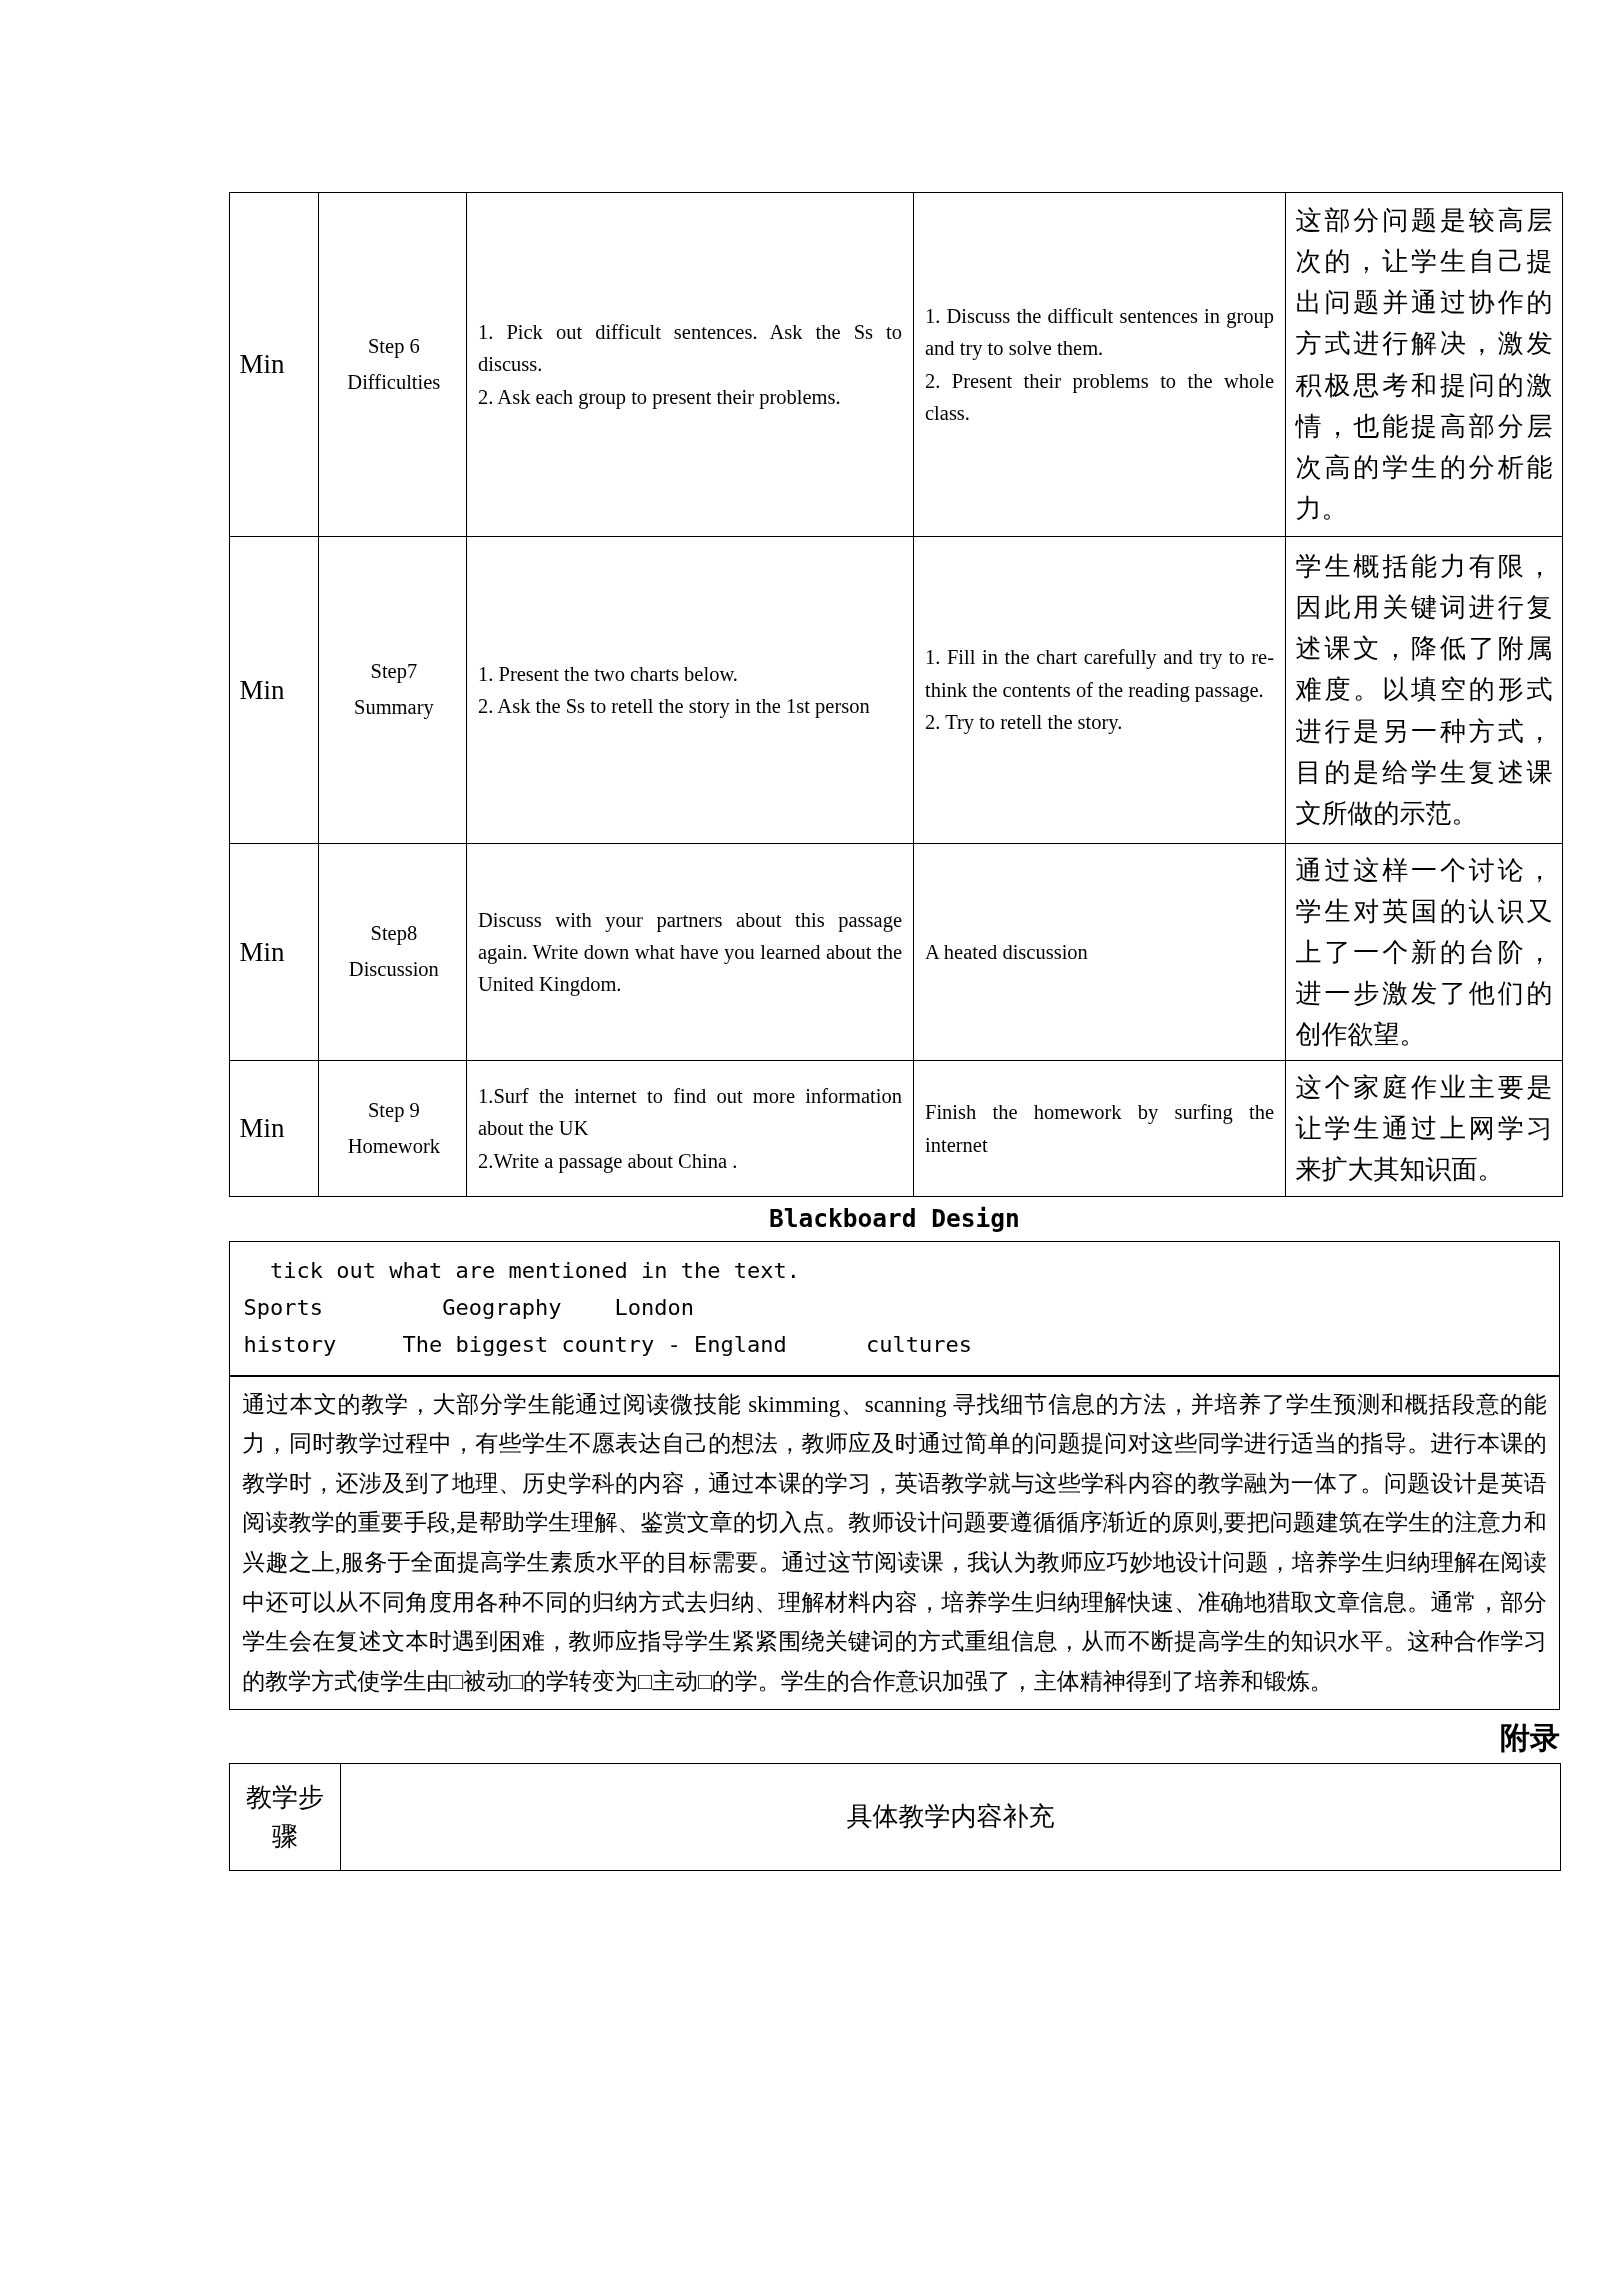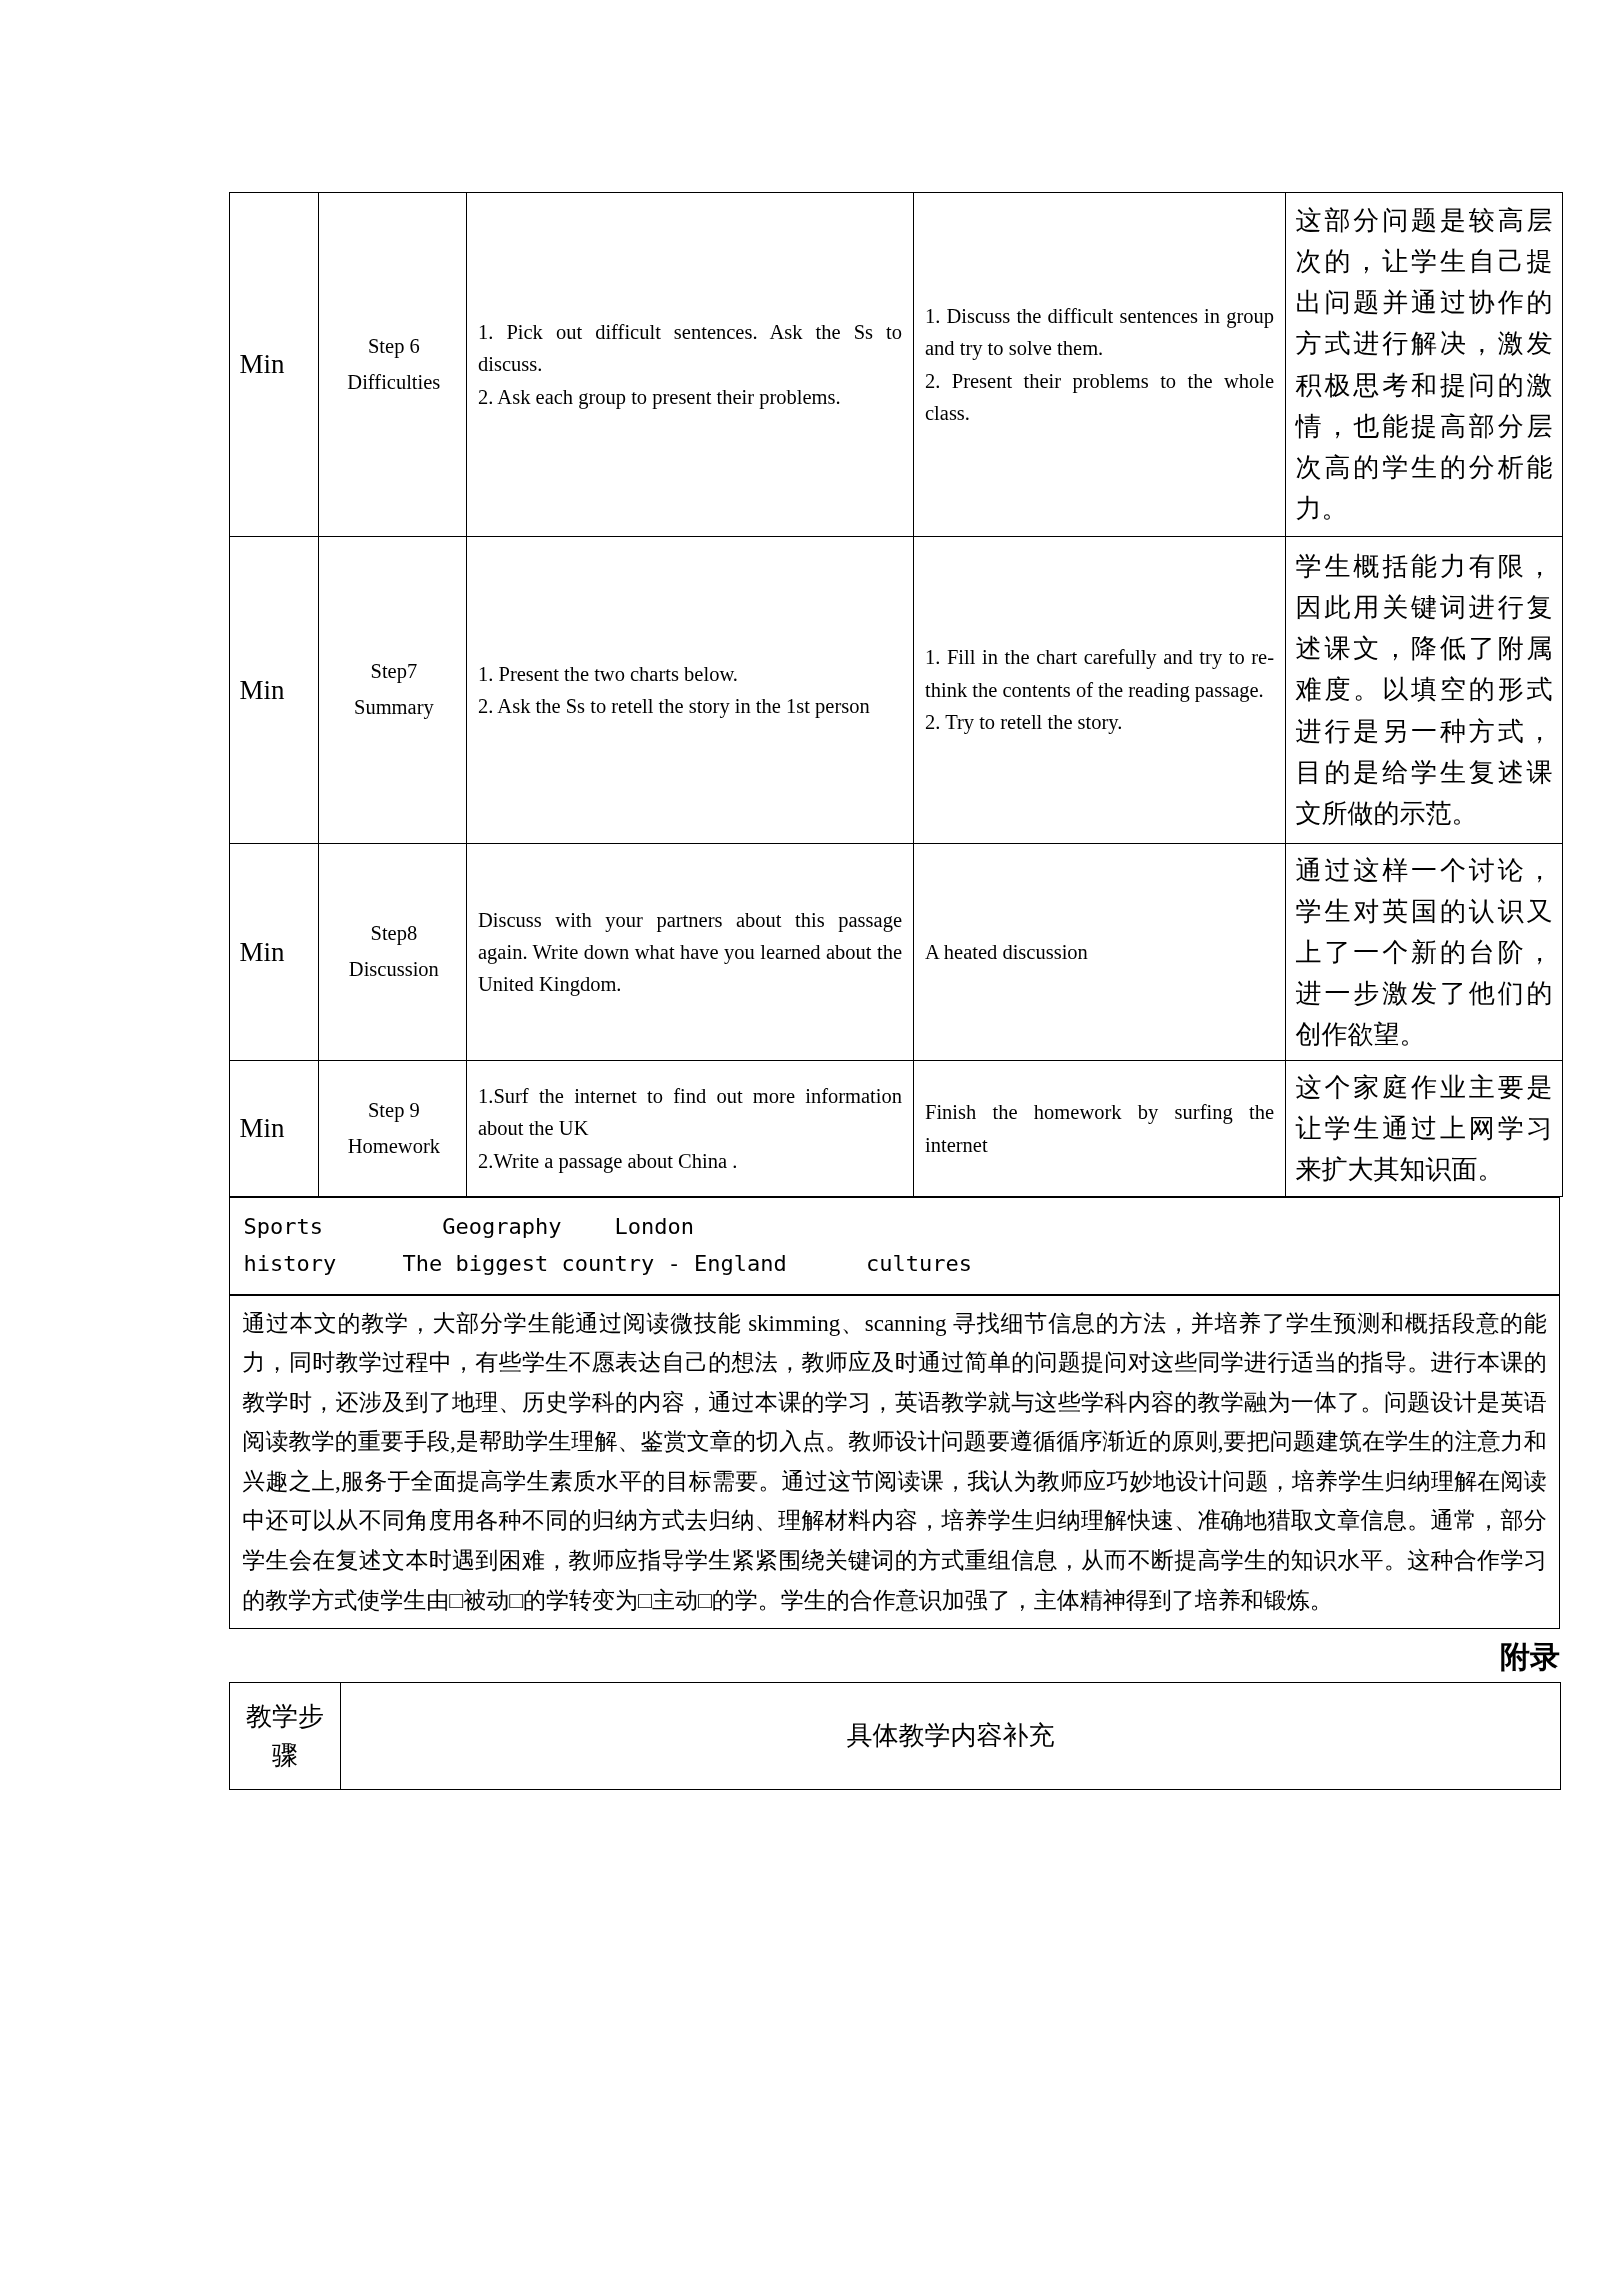--- a/index.html
+++ b/index.html
@@ -166,21 +166,23 @@
         <td class="cell-step">Step 9
 Homework</td>
         <td class="cell-teacher">1.Surf the internet to find out more information about the UK
 2.Write a passage about China .</td>
         <td class="cell-student">Finish the homework by surfing the internet</td>
         <td class="cell-design">这个家庭作业主要是让学生通过上网学习来扩大其知识面。</td>
       </tr>
     </tbody>
   </table>
 
+  <div class="section-heading">Blackboard Design</div>
   <div class="blackboard-box">
+    <div class="bb-line">  tick out what are mentioned in the text.</div>
     <div class="bb-line">Sports         Geography    London</div>
     <div class="bb-line">history     The biggest country - England      cultures</div>
   </div>
 
   <div class="reflection-box">
     <span>通过本文的教学，大部分学生能通过阅读微技能 skimming、scanning 寻找细节信息的方法，并培养了学生预测和概括段意的能力，同时教学过程中，有些学生不愿表达自己的想法，教师应及时通过简单的问题提问对这些同学进行适当的指导。进行本课的教学时，还涉及到了地理、历史学科的内容，通过本课的学习，英语教学就与这些学科内容的教学融为一体了。问题设计是英语阅读教学的重要手段,是帮助学生理解、鉴赏文章的切入点。教师设计问题要遵循循序渐近的原则,要把问题建筑在学生的注意力和兴趣之上,服务于全面提高学生素质水平的目标需要。通过这节阅读课，我认为教师应巧妙地设计问题，培养学生归纳理解在阅读中还可以从不同角度用各种不同的归纳方式去归纳、理解材料内容，培养学生归纳理解快速、准确地猎取文章信息。通常，部分学生会在复述文本时遇到困难，教师应指导学生紧紧围绕关键词的方式重组信息，从而不断提高学生的知识水平。这种合作学习的教学方式使学生由□被动□的学转变为□主动□的学。学生的合作意识加强了，主体精神得到了培养和锻炼。</span>
   </div>
 
   <div class="appendix-heading">附录</div>
   <table class="appendix-table">

